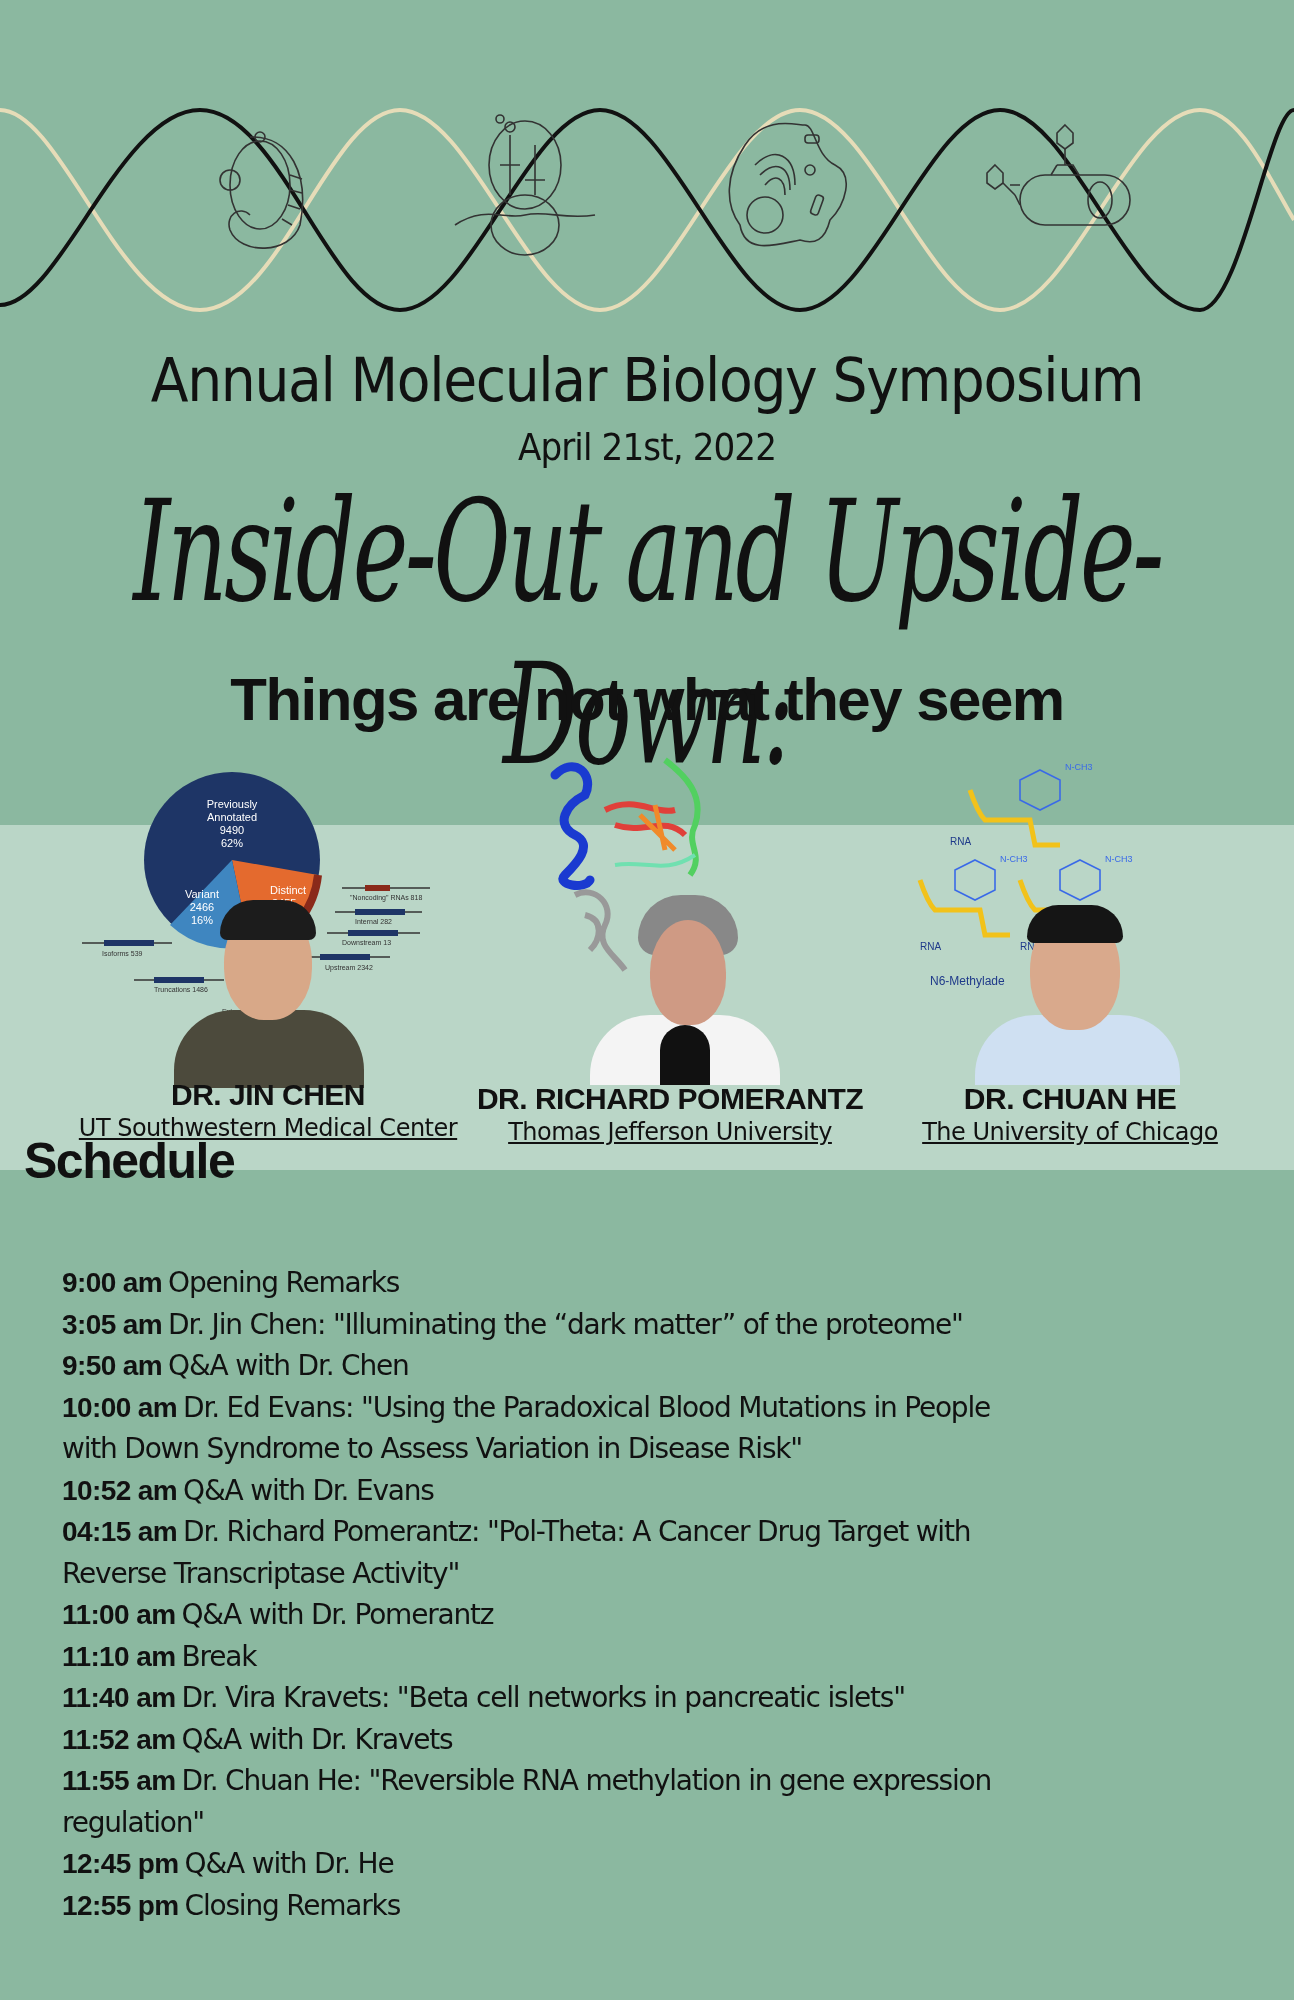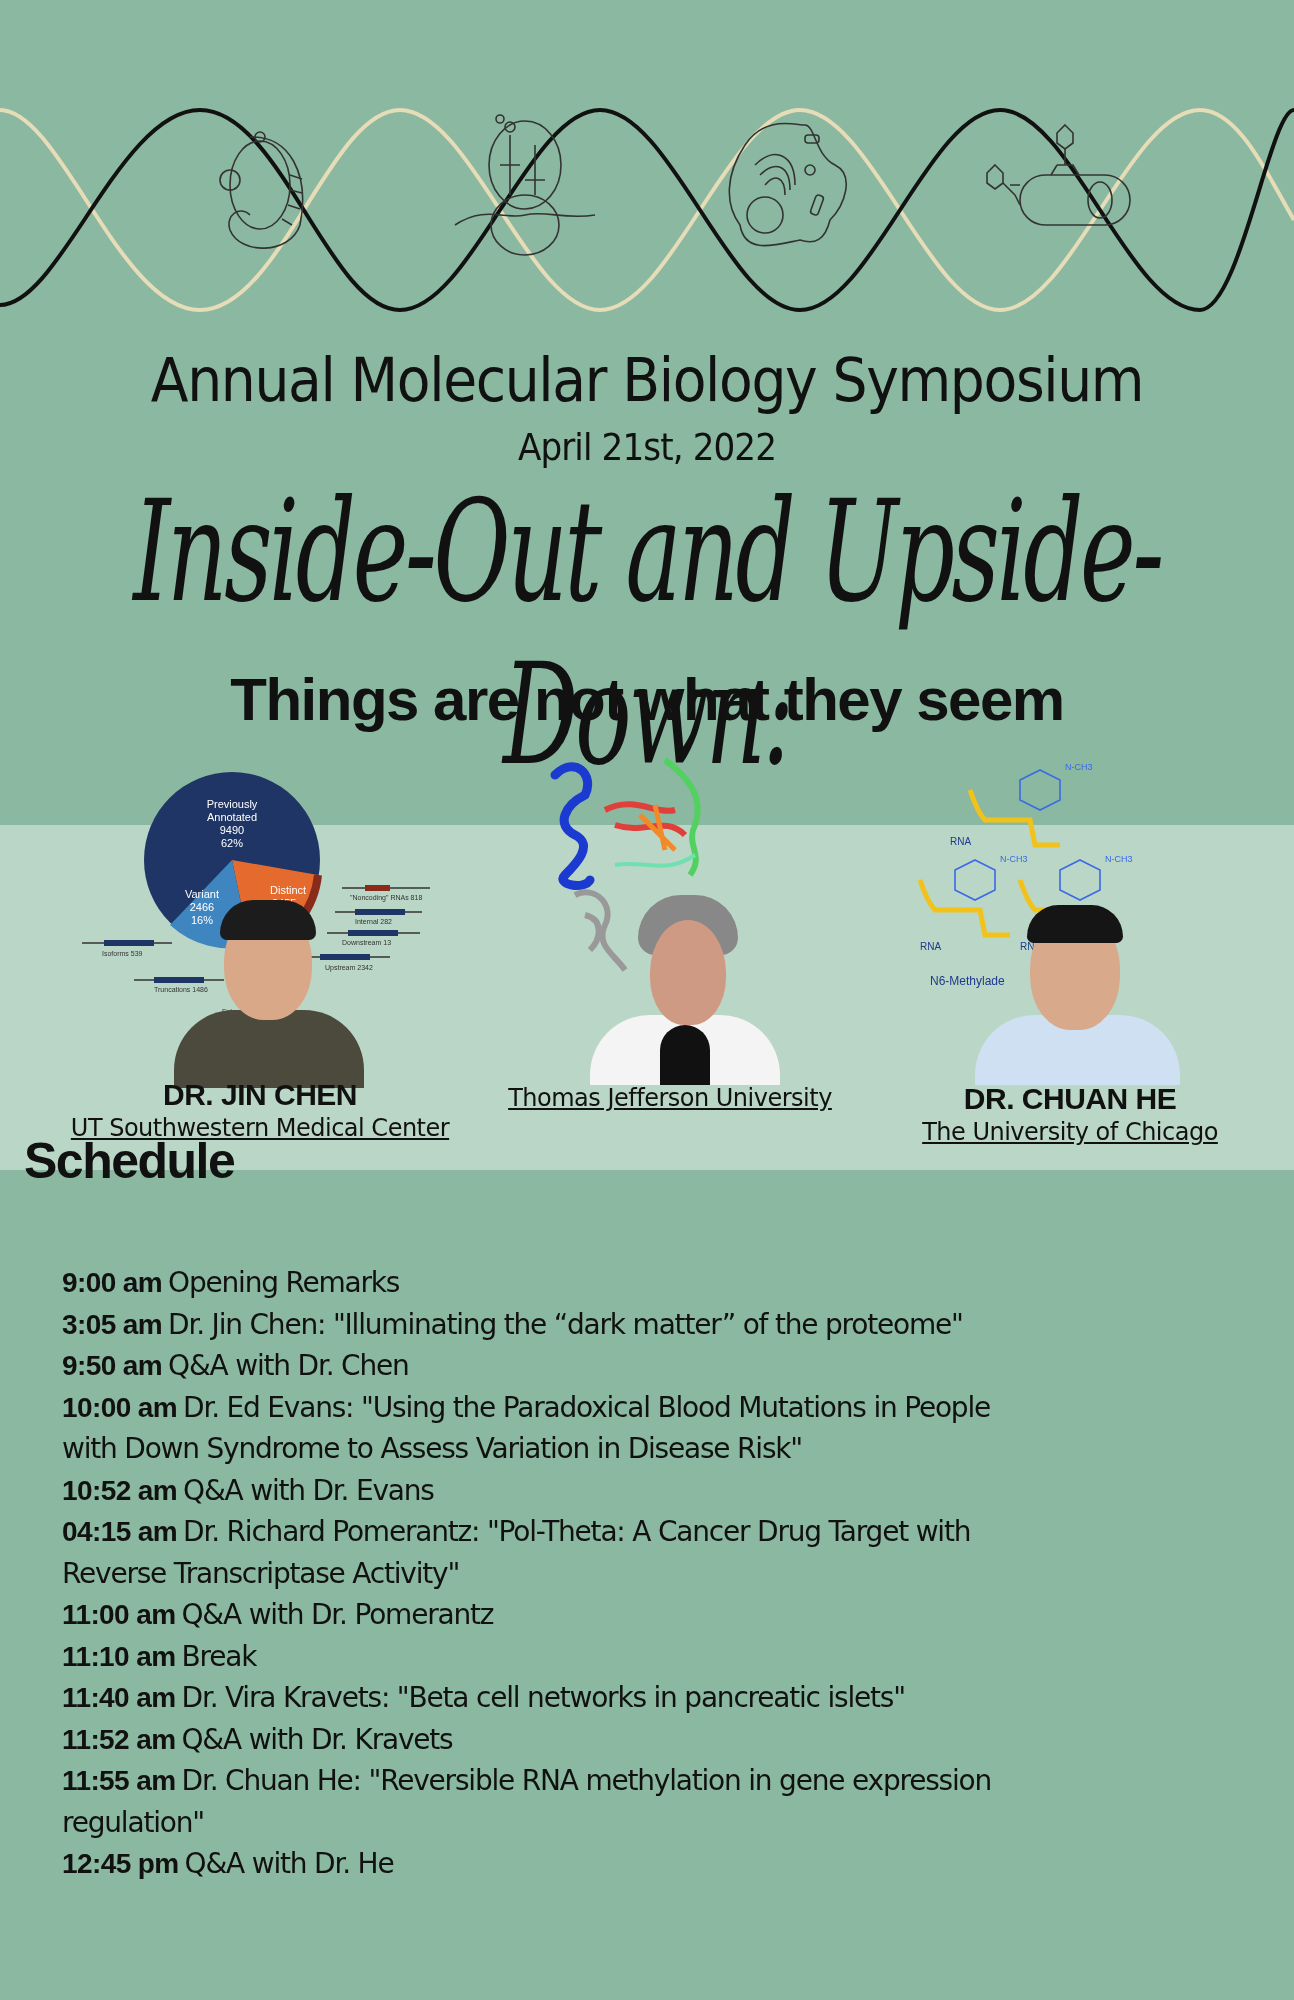--- a/index.html
+++ b/index.html
@@ -111,21 +111,21 @@
       <text x="42" y="196">Isoforms 539</text>
       <text x="94" y="232">Truncations 1486</text>
       <text x="162" y="254">Exten</text>
     </g>
   </svg>
   <div class="photo" style="left:114px;top:140px;width:190px;height:188px;">
     <div class="torso" style="left:0;top:110px;width:190px;height:80px;background:#4c4a3c;"></div>
     <div class="head" style="left:50px;top:5px;width:88px;height:115px;background:#d8a888;"></div>
     <div class="head" style="left:46px;top:0;width:96px;height:40px;background:#1c1c1c;border-radius:48px 48px 10px 10px;"></div>
   </div>
-  <div class="abs speaker" style="left:0;top:318px;width:400px;">
+  <div class="abs speaker" style="left:8px;top:318px;width:400px;">
     <div class="spk-name">DR. JIN CHEN</div>
     <div class="spk-inst">UT Southwestern Medical Center</div>
   </div>
 </div>
 
 <div class="abs" style="left:450px;top:755px;width:440px;height:400px;">
   <svg class="abs" style="left:95px;top:0;" width="180" height="230" viewBox="0 0 180 230">
     <path d="M10,20 C30,0 50,20 40,40 C20,50 10,70 30,80 C50,90 30,110 20,120 C10,130 40,135 45,125" stroke="#1a3ad0" stroke-width="9" fill="none" stroke-linecap="round"></path>
     <path d="M120,5 C140,20 160,40 150,70 C140,90 160,100 145,120" stroke="#52d060" stroke-width="6" fill="none"></path>
     <path d="M60,55 C90,40 110,60 130,55 M70,70 C100,80 120,60 140,80" stroke="#e0403a" stroke-width="6" fill="none"></path>
@@ -133,20 +133,21 @@
     <path d="M70,110 C100,105 120,120 150,100" stroke="#70e0b0" stroke-width="4" fill="none"></path>
     <path d="M30,140 C50,130 70,150 60,170 C50,190 70,200 80,215 M40,160 C60,165 55,185 45,195" stroke="#999" stroke-width="6" fill="none"></path>
   </svg>
   <div class="photo" style="left:140px;top:140px;width:190px;height:190px;">
     <div class="torso" style="left:0;top:120px;width:190px;height:70px;background:#f4f4f4;"></div>
     <div class="torso" style="left:70px;top:130px;width:50px;height:60px;background:#111;border-radius:25px 25px 0 0;"></div>
     <div class="head" style="left:48px;top:0;width:100px;height:60px;background:#888;border-radius:50px 50px 20px 20px;"></div>
     <div class="head" style="left:60px;top:25px;width:76px;height:105px;background:#cf9a84;"></div>
   </div>
   <div class="abs speaker" style="left:0;top:327px;width:440px;">
+    <div class="spk-name">DR. RICHARD POMERANTZ</div>
     <div class="spk-inst">Thomas Jefferson University</div>
   </div>
 </div>
 
 <div class="abs" style="left:880px;top:750px;width:400px;height:400px;">
   <svg class="abs" style="left:30px;top:10px;" width="260" height="240" viewBox="0 0 260 240">
     <g stroke="#f2c21a" stroke-width="5" fill="none">
       <path d="M60,30 C65,45 70,55 75,60 L120,60 L125,85 L150,85"></path>
       <path d="M10,120 C15,135 20,145 25,150 L70,150 L75,175 L100,175"></path>
       <path d="M110,120 C115,135 120,145 125,150 L160,150"></path>
@@ -182,13 +183,14 @@
   <li><span class="time">9:50 am</span><span>Q&amp;A with Dr. Chen</span></li>
   <li><span class="time">10:00 am</span><span>Dr. Ed Evans: "Using the Paradoxical Blood Mutations in People with Down Syndrome to Assess Variation in Disease Risk"</span></li>
   <li><span class="time">10:52 am</span><span>Q&amp;A with Dr. Evans</span></li>
   <li><span class="time">04:15 am</span><span>Dr. Richard Pomerantz: "Pol-Theta: A Cancer Drug Target with Reverse Transcriptase Activity"</span></li>
   <li><span class="time">11:00 am</span><span>Q&amp;A with Dr. Pomerantz</span></li>
   <li><span class="time">11:10 am</span><span>Break</span></li>
   <li><span class="time">11:40 am</span><span>Dr. Vira Kravets: "Beta cell networks in pancreatic islets"</span></li>
   <li><span class="time">11:52 am</span><span>Q&amp;A with Dr. Kravets</span></li>
   <li><span class="time">11:55 am</span><span>Dr. Chuan He: "Reversible RNA methylation in gene expression regulation"</span></li>
   <li><span class="time">12:45 pm</span><span>Q&amp;A with Dr. He</span></li>
+  <li><span class="time">12:55 pm</span><span>Closing Remarks</span></li>
 </ul>
 
 </body></html>

